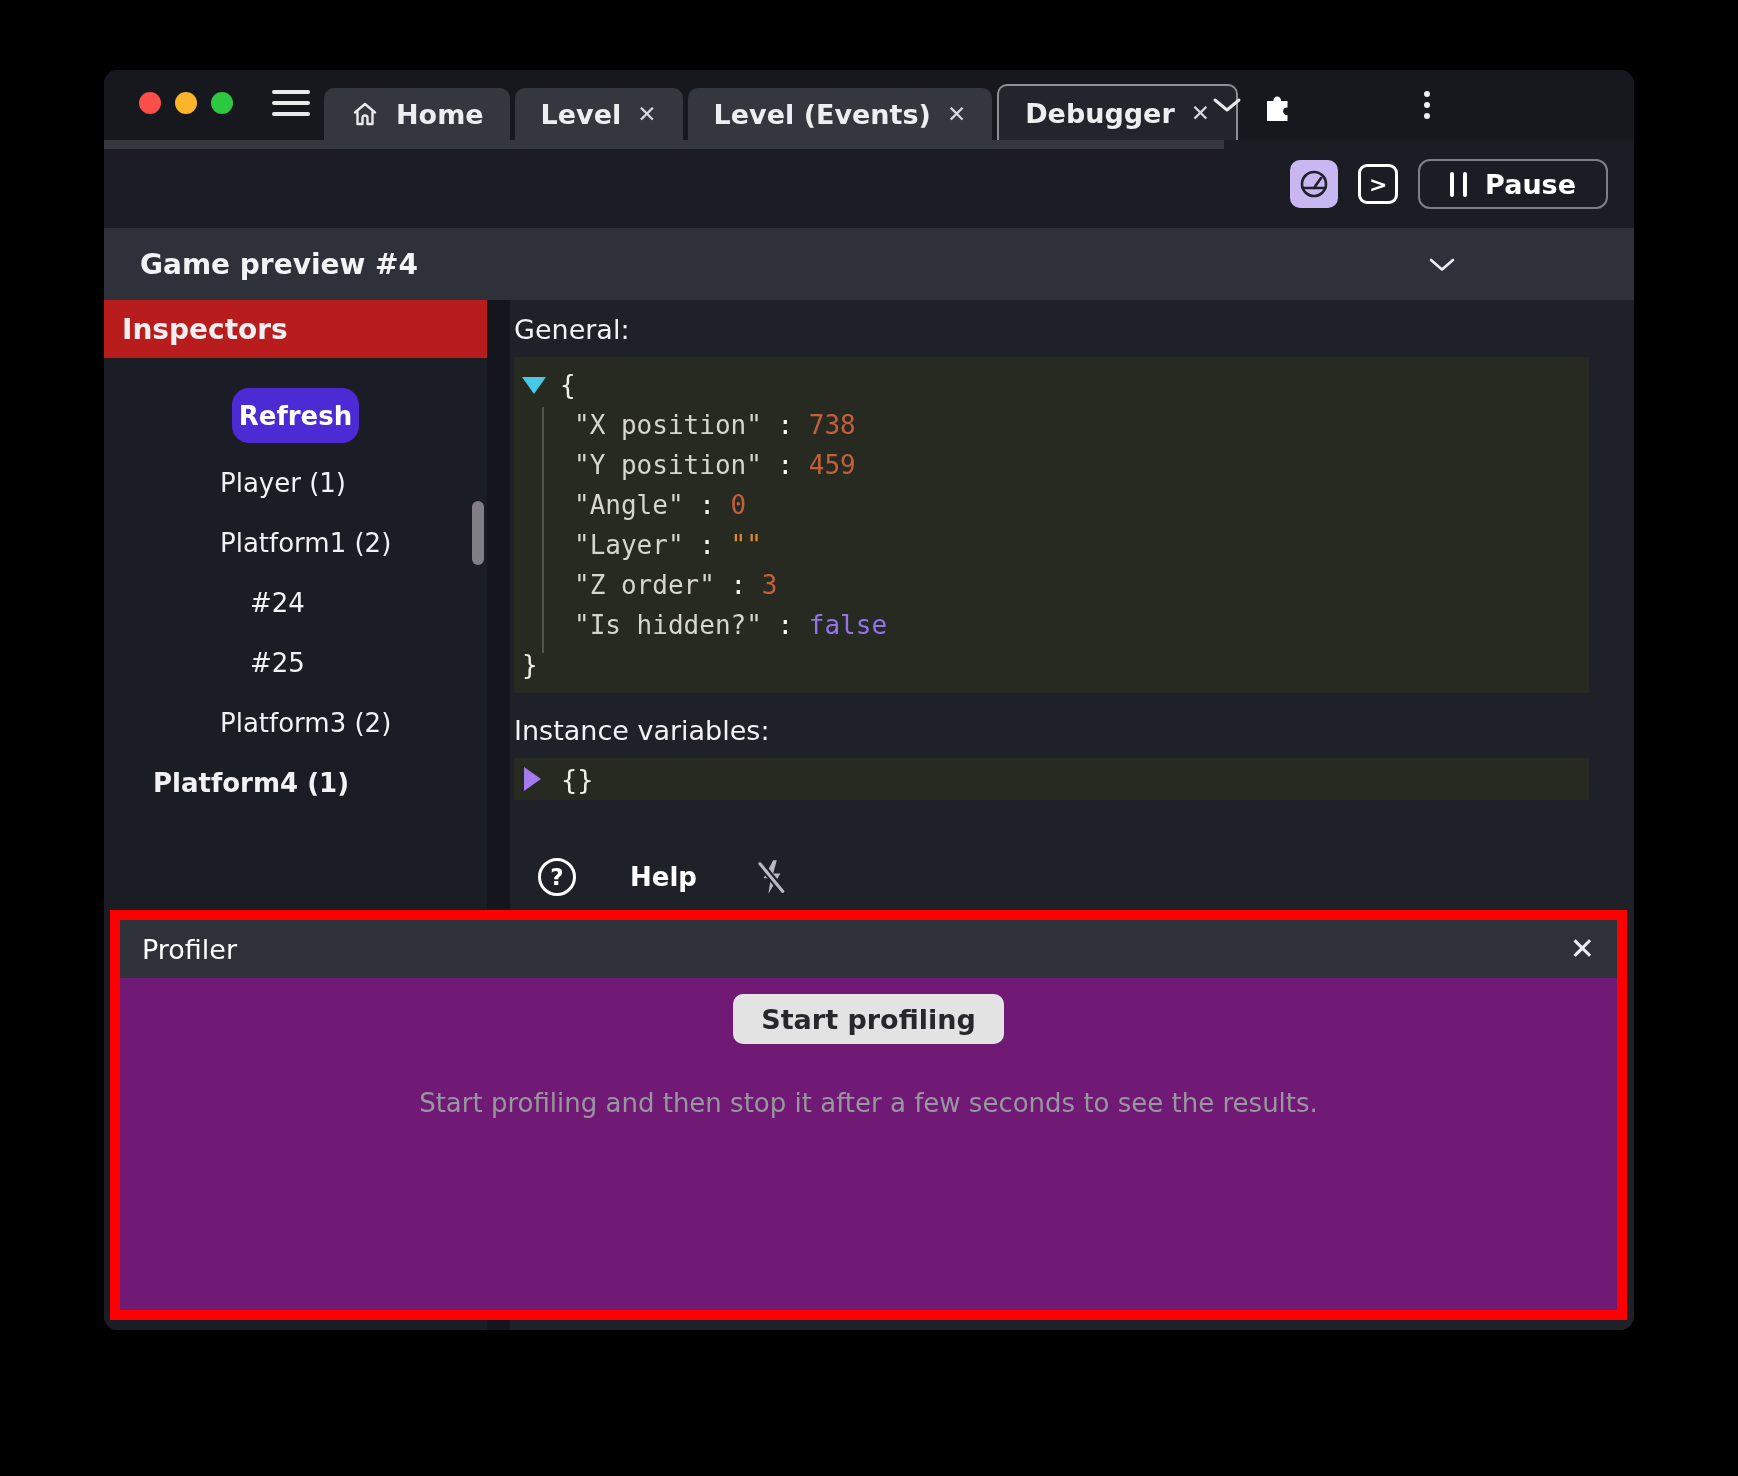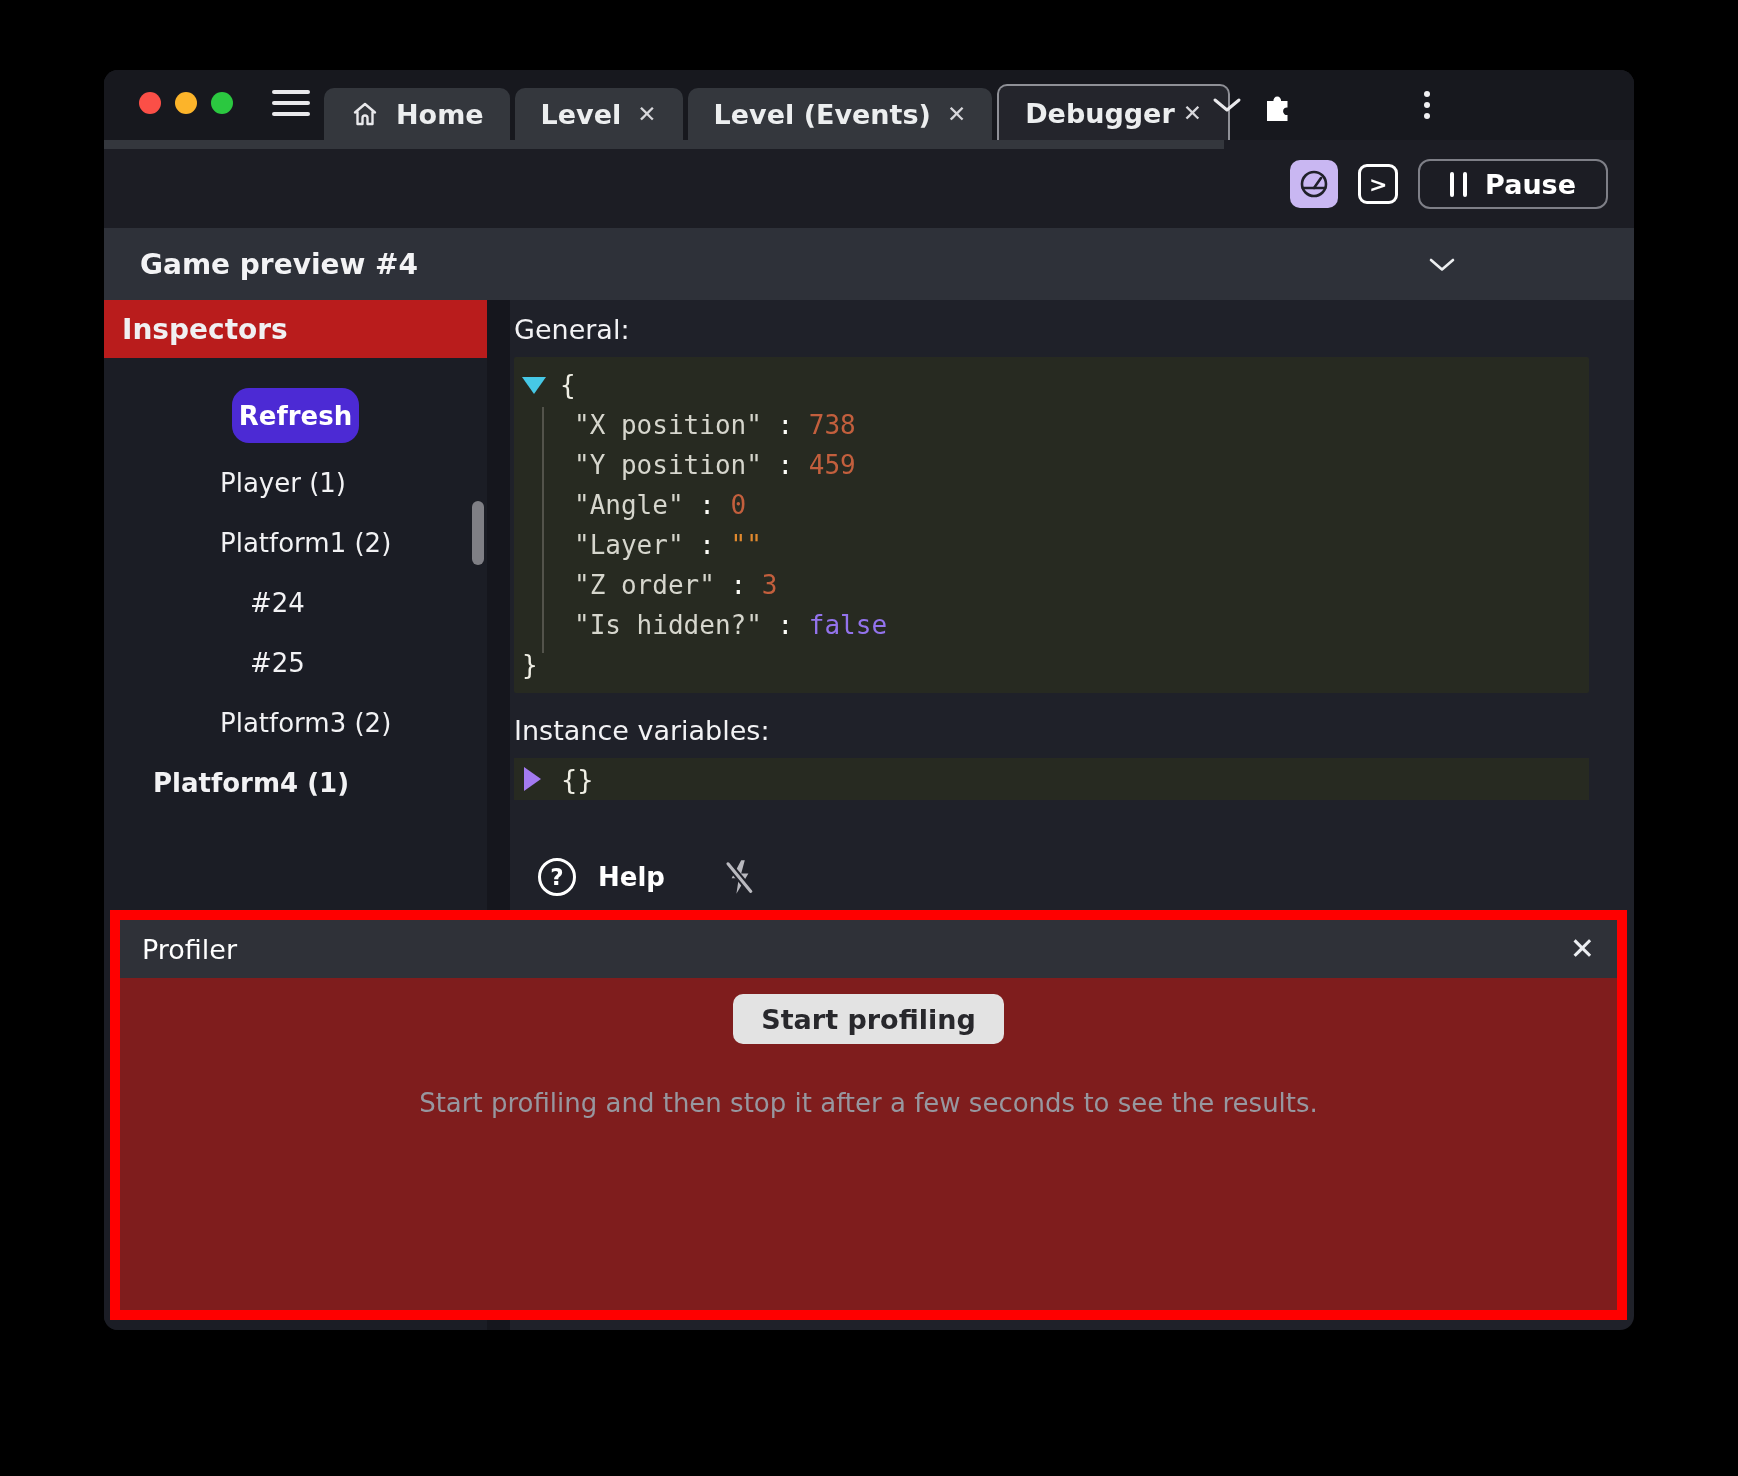--- a/index.html
+++ b/index.html
@@ -12,21 +12,21 @@
   
   .titlebar { position:relative; height:70px; background:#17181e; }
   .traffic { position:absolute; left:35px; top:22px; display:flex; gap:14px; }
   .light { width:22px; height:22px; border-radius:50%; }
   .light.red{ background:#fb4f47; } .light.yellow{ background:#fcb42a; } .light.green{ background:#2bc840; }
   .hamburger { position:absolute; left:168px; top:20px; width:38px; display:flex; flex-direction:column; gap:7px; cursor:pointer; }
   .hamburger span { height:4px; background:#e9e9ec; border-radius:2px; }
   .tabs { position:absolute; left:220px; bottom:0; display:flex; gap:5px; align-items:flex-end; }
   .tab { height:52px; display:flex; align-items:center; gap:16px; padding:0 26px;
          background:#34373d; border-radius:10px 10px 0 0; color:#eceeef; font-size:27px; font-weight:bold; cursor:pointer; }
-  .tab.active { background:#24252c; border:2px solid #8f9097; border-bottom:none; height:56px;gap:8px; }
+  .tab.active { background:#24252c; border:2px solid #8f9097; border-bottom:none; height:56px; }
   .tab .close { font-size:23px; font-weight:normal; color:#d8d8dc; line-height:1; }
   .tabstrip { position:absolute; left:0; top:70px; width:1120px; height:9px; background:#34373d; z-index:2; }
   .tb-icons { position:absolute; top:0; height:70px; display:flex; align-items:center; }
   .tb-chevron { left:1108px; } .tb-puzzle { left:1158px; } .tb-dots { left:1320px; }
   .dots { display:flex; flex-direction:column; gap:5px; }
   .dots i { width:6px; height:6px; border-radius:50%; background:#f0f0f2; }
 
   
   .toolbar { height:88px; background:#1c1d24; display:flex; align-items:center; justify-content:flex-end;
              gap:20px; padding-right:26px; position:relative; }
@@ -70,26 +70,26 @@
                border-left:17px solid #a37af0; cursor:pointer; }
   .code-line { padding-left:52px; white-space:pre; }
   .jk { color:#d6d6cd; } .jc { color:#fdfdf8; }
   .t-number { color:#c35f3d; } .t-string { color:#e1892e; } .t-boolean { color:#9373ec; }
   .ivars-label { margin-top:22px; }
   .ivars-row { margin-top:4px; height:42px; background:#272a21; display:flex; align-items:center; gap:20px;
                padding-left:10px; font-family:"DejaVu Sans Mono", monospace; font-size:27px; color:#f0efe5; }
   .help-row { margin-top:58px; display:flex; align-items:center; gap:22px; padding-left:24px; }
   .help-circle { width:38px; height:38px; border:3px solid #fff; border-radius:50%; color:#fff; font-size:23px;
                  font-weight:bold; display:flex; align-items:center; justify-content:center; cursor:pointer; }
-  .help-label { color:#fff; font-size:26px; font-weight:bold; }
+  .help-label { color:#fff; font-size:26px; font-weight:bold;margin-left:32px; }
   .flash-off { margin-left:38px; cursor:pointer; }
 
   
   .profiler { position:absolute; left:6px; top:840px; width:1517px; height:410px; border:10px solid #ff0000;
-              background:#7f1d1d; z-index:5; }
+              background:#701a75; z-index:5; }
   .profiler-header { height:58px; background:#2f3138; display:flex; align-items:center; padding:0 22px; }
   .profiler-header .title { color:#fff; font-size:27px; }
   .profiler-close { margin-left:auto; color:#eceef2; font-size:30px; line-height:1; cursor:pointer; }
   .profiler-body { display:flex; flex-direction:column; align-items:center; }
   .start-btn { margin-top:16px; height:50px; padding:0 28px; background:#e3e3e3; border:none; border-radius:10px;
                color:#28282c; font-size:27px; font-weight:bold; font-family:inherit; cursor:pointer; }
   .profiler-hint { margin-top:44px; color:#97979f; font-size:26px; }
 
   svg { display:block; }
 </style>

